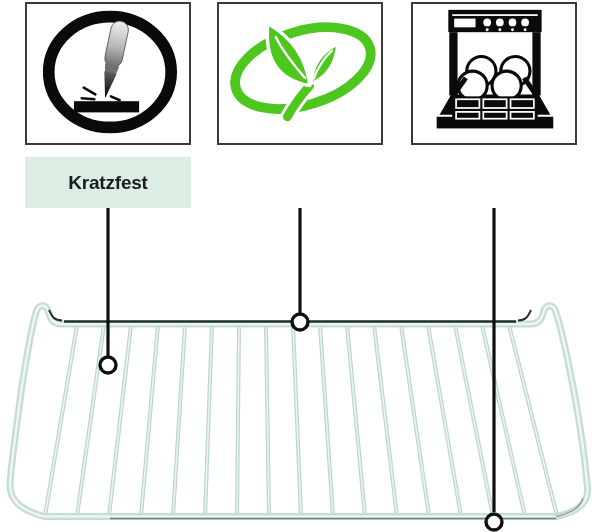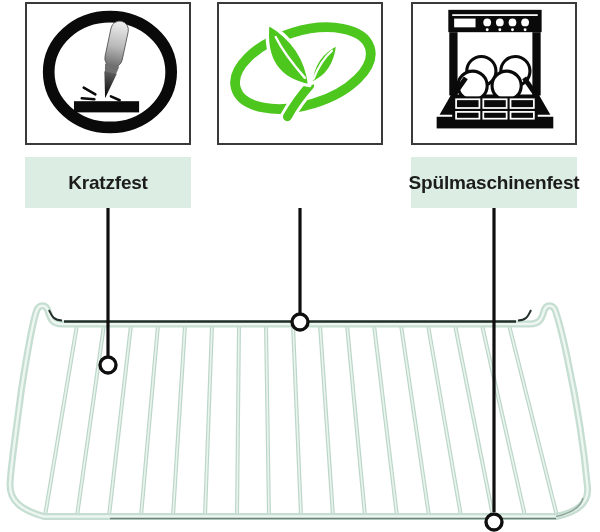--- a/index.html
+++ b/index.html
@@ -204,17 +204,14 @@
         <rect x="44" y="111" width="24" height="7"></rect>
           <rect x="72" y="111" width="24" height="7"></rect>
         <rect x="100" y="111" width="24" height="7"></rect>
       </g>
     </svg>
   </div>
 
   <div class="label-box col1">
     <span>Kratzfest</span>
   </div>
-  <div class="label-box col3">
-    <span>Spülmaschinenfest</span>
-  </div>
 
 </div>
 
 </body></html>

